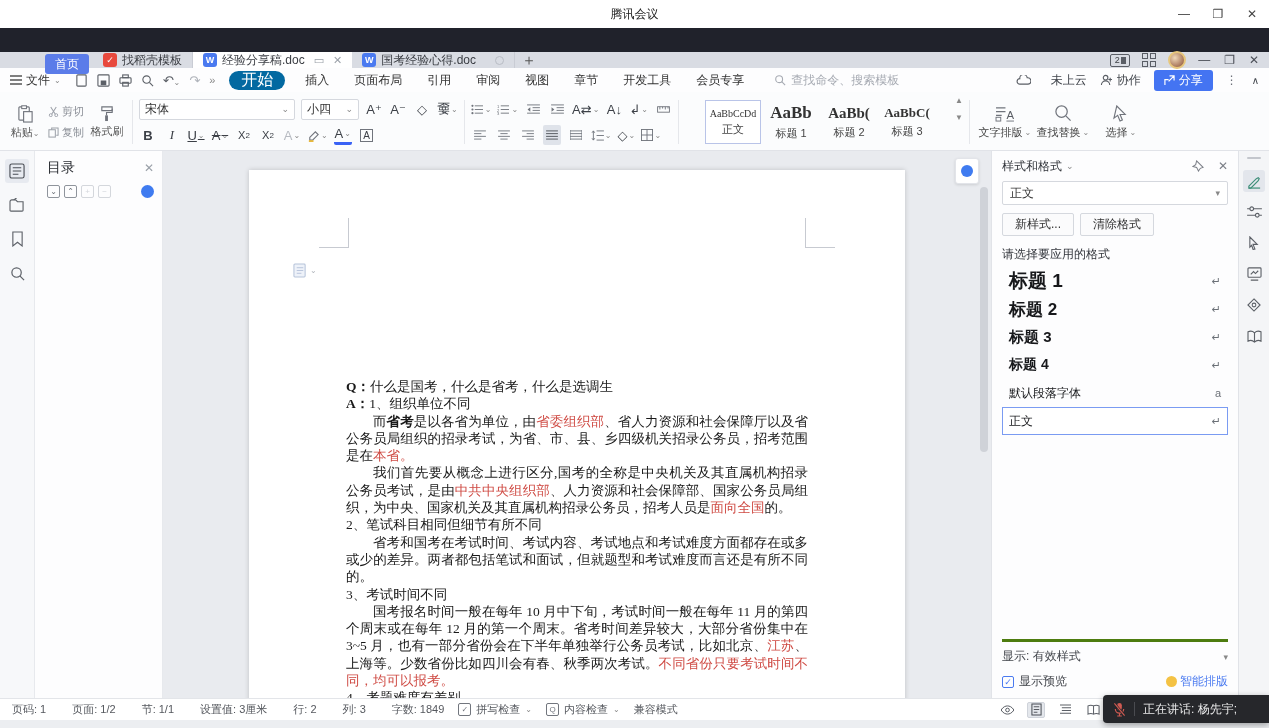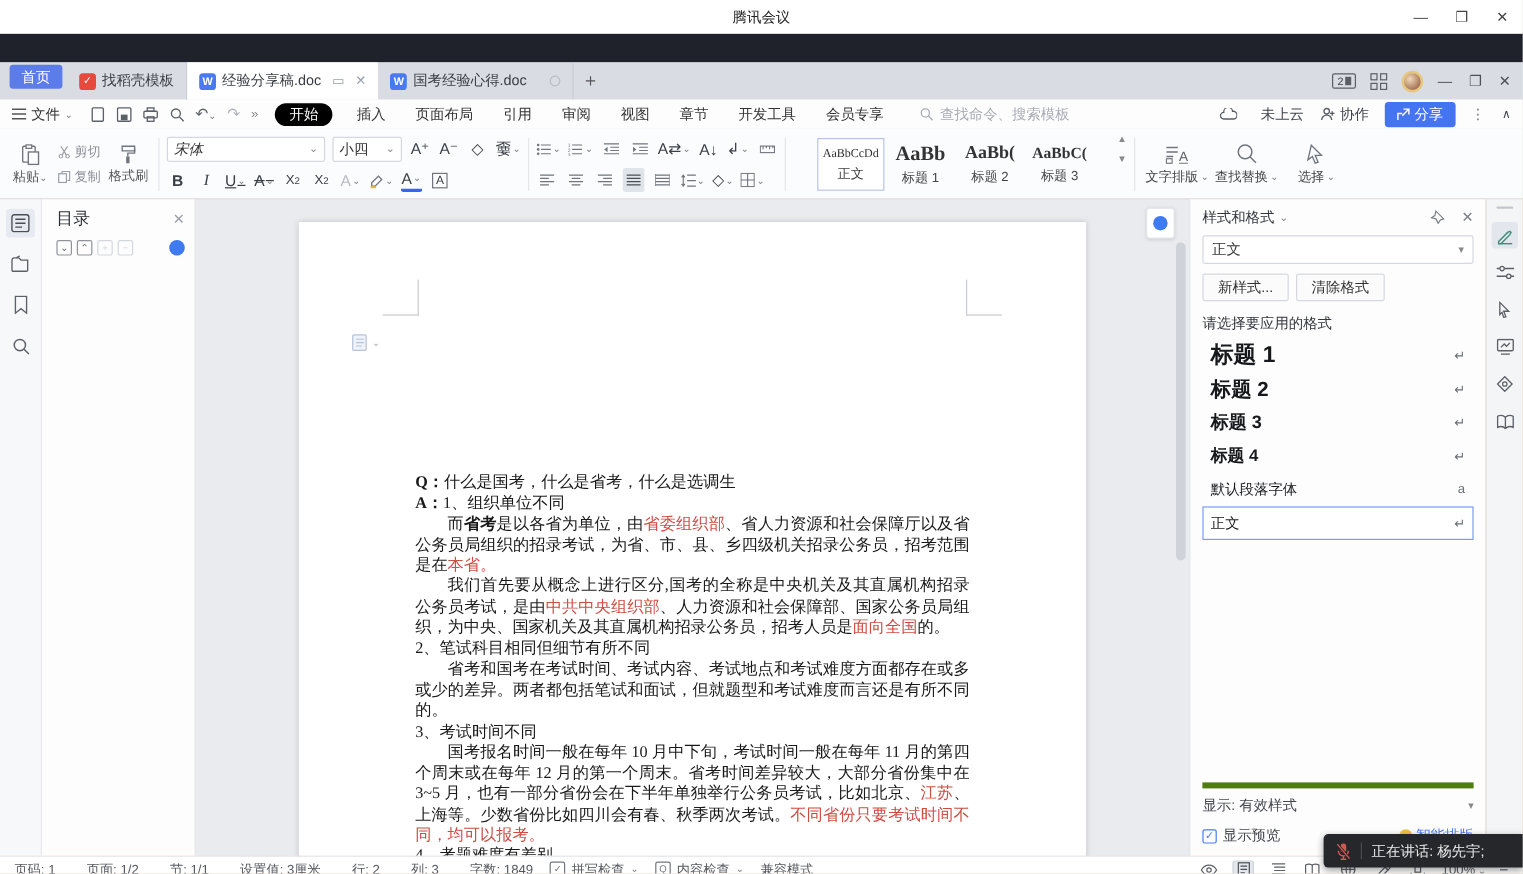--- a/index.html
+++ b/index.html
@@ -9,21 +9,21 @@
   svg { display:block; }
 
   
   .meet-bar { height:28px; background:#ffffff; display:flex; align-items:center; position:relative; }
   .meet-title { position:absolute; left:0; right:0; text-align:center; font-size:12px; color:#222; }
   .meet-controls { margin-left:auto; display:flex; align-items:center; height:100%; z-index:2; }
   .meet-controls .wbtn { width:34px; height:100%; display:flex; align-items:center; justify-content:center; color:#444; font-size:12px; }
   .dark-band { height:24px; background:#20222b; }
 
   
-  .tabbar { height:31px; background:#d9dce3; display:flex; align-items:stretch; }
+  .tabbar { height:16px; background:#d9dce3; display:flex; align-items:stretch;padding-left:37px; }
   .home-btn { margin:2px 4px 0 8px; width:44px; height:20px; background:#5b7ce9; color:#fff;
               border-radius:3px; display:flex; align-items:center; justify-content:center; font-size:12px; }
   .tab { display:flex; align-items:center; gap:5px; padding:0 10px; font-size:12px; color:#3a3d43;
          border-right:1px solid #c9ccd4; max-width:210px; }
   .tab.active { background:#fff; border-right:none; }
   .tab .logo { width:14px; height:14px; border-radius:3px; display:flex; align-items:center; justify-content:center;
                color:#fff; font-size:9px; font-weight:bold; flex:none; }
   .logo.wps { background:#4a7af0; }
   .logo.docer { background:#e8493d; }
   .tab .t-close, .tab .t-bubble { color:#9aa0a8; font-size:11px; margin-left:4px; }
@@ -36,22 +36,22 @@
   .gridicon { display:grid; grid-template-columns:6px 6px; grid-gap:2px; }
   .gridicon span { width:6px; height:6px; border:1.5px solid #5a5e66; }
   .avatar { width:18px; height:18px; border-radius:50%; border:2px solid #e7c77c;
             background:radial-gradient(circle at 35% 35%, #f0d9b8, #a8765a 70%, #6e4a38); }
   .wpswin { color:#4b4f57; font-size:12px; display:flex; gap:14px; align-items:center; }
 
   
   .menubar { height:24px; background:#fdfdfe; display:flex; align-items:center; padding:0 10px; gap:8px; }
   .file-menu { display:flex; align-items:center; gap:4px; color:#333; }
   .qicons { display:flex; align-items:center; gap:9px; color:#5c6067; margin:0 6px; }
-  .menu-pill { background:#000000; color:#fff; border-radius:10px; height:19px; padding:0 12px;
-               display:flex; align-items:center; font-size:12px; }
+  .menu-pill { background:#0369a1; color:#fff; border-radius:10px; height:19px; padding:0 12px;
+               display:flex; align-items:center; font-size:16px; }
   .menu-items { display:flex; gap:25px; margin-left:12px; color:#333; }
   .menu-items span { cursor:default; }
   .cmd-search { display:flex; align-items:center; gap:5px; color:#a7abb3; margin-left:22px; font-size:12px; }
   .menubar-right { margin-left:auto; display:flex; align-items:center; gap:13px; color:#41454c; }
   .share-btn { background:#4474f2; color:#fff; border-radius:3px; height:21px; padding:0 10px;
                display:flex; align-items:center; gap:4px; }
   .dots { color:#6d717a; letter-spacing:1px; }
 
   
   .ribbon { height:59px; background:#fbfcfd; border-bottom:1px solid #e1e3e8; display:flex; align-items:stretch; padding:4px 6px 2px 6px; }
@@ -130,21 +130,21 @@
                 padding:0 7px; color:#333; background:#fff; }
   .fmt-select .car { margin-left:auto; color:#888; font-size:9px; }
   .fmt-btns { display:flex; gap:6px; margin-top:8px; }
   .fmt-btn { height:23px; border:1px solid #d5d8de; border-radius:2px; background:#fbfbfc; color:#333;
              display:flex; align-items:center; padding:0 12px; }
   .fmt-prompt { margin:10px 0 4px 0; color:#33363c; }
   .fmt-list { flex:1; }
   .fmt-row { height:28px; display:flex; align-items:center; color:#17181b; padding:0 6px; border:1px solid transparent; }
   .fmt-row .mark { margin-left:auto; color:#6b7077; font-size:11px; }
   .fmt-row.sel { border-color:#7a9bf2; background:#fff; }
-  .fmt-bottom { border-top:5px solid #4d7c0f; padding:6px 0 8px 0; }
+  .fmt-bottom { border-top:3px solid #4d7c0f; padding:6px 0 8px 0; }
   .fmt-show { display:flex; align-items:center; color:#44474d; }
   .fmt-show .car { margin-left:auto; color:#888; font-size:9px; }
   .fmt-prev { display:flex; align-items:center; gap:5px; margin-top:8px; color:#44474d; }
   .chk { width:12px; height:12px; border:1px solid #4a7af0; border-radius:2px; color:#4a7af0; font-size:9px;
          display:flex; align-items:center; justify-content:center; }
   .smart { margin-left:auto; color:#4a7af0; display:flex; align-items:center; gap:3px; }
   .smart .coin { width:11px; height:11px; border-radius:50%; background:#f4c244; }
 
   .right-strip { width:31px; background:#f4f5f7; border-left:1px solid #e1e3e8; display:flex; flex-direction:column;
                  align-items:center; padding-top:6px; gap:9px; }
@@ -323,21 +323,21 @@
         <path d="M3 2h11v4H3z" fill="none" stroke="#70747c" stroke-width="1.2"></path>
         <path d="M14 4v4H8v3" fill="none" stroke="#70747c" stroke-width="1.2"></path>
         <rect x="6.5" y="11" width="3" height="6" fill="#70747c"></rect>
       </svg>
     <span>格式刷</span>
   </div>
   <div class="vd"></div>
 
   <div class="two-rows">
     <div class="trow">
-      <div class="combo" style="width:132px;font-style:italic;">
+      <div class="combo" style="width:156px;">
           <span>宋体</span>
           <span class="car">⌄</span>
         </div>
       <div class="combo" style="width:58px;">
           <span>小四</span>
           <span class="car">⌄</span>
         </div>
       <span class="tbt">A⁺</span>
       <span class="tbt">A⁻</span>
       <span class="tbt">◇</span>

